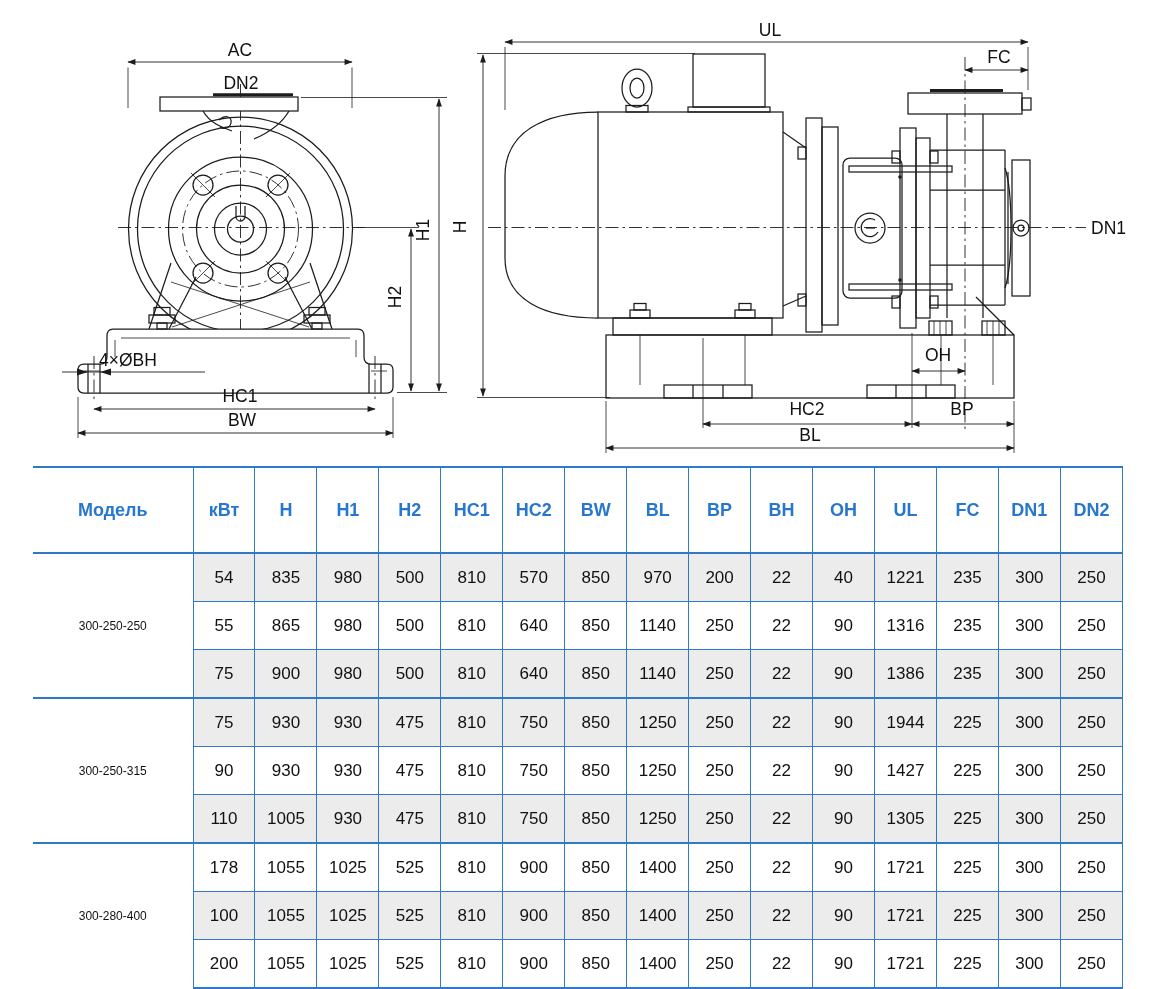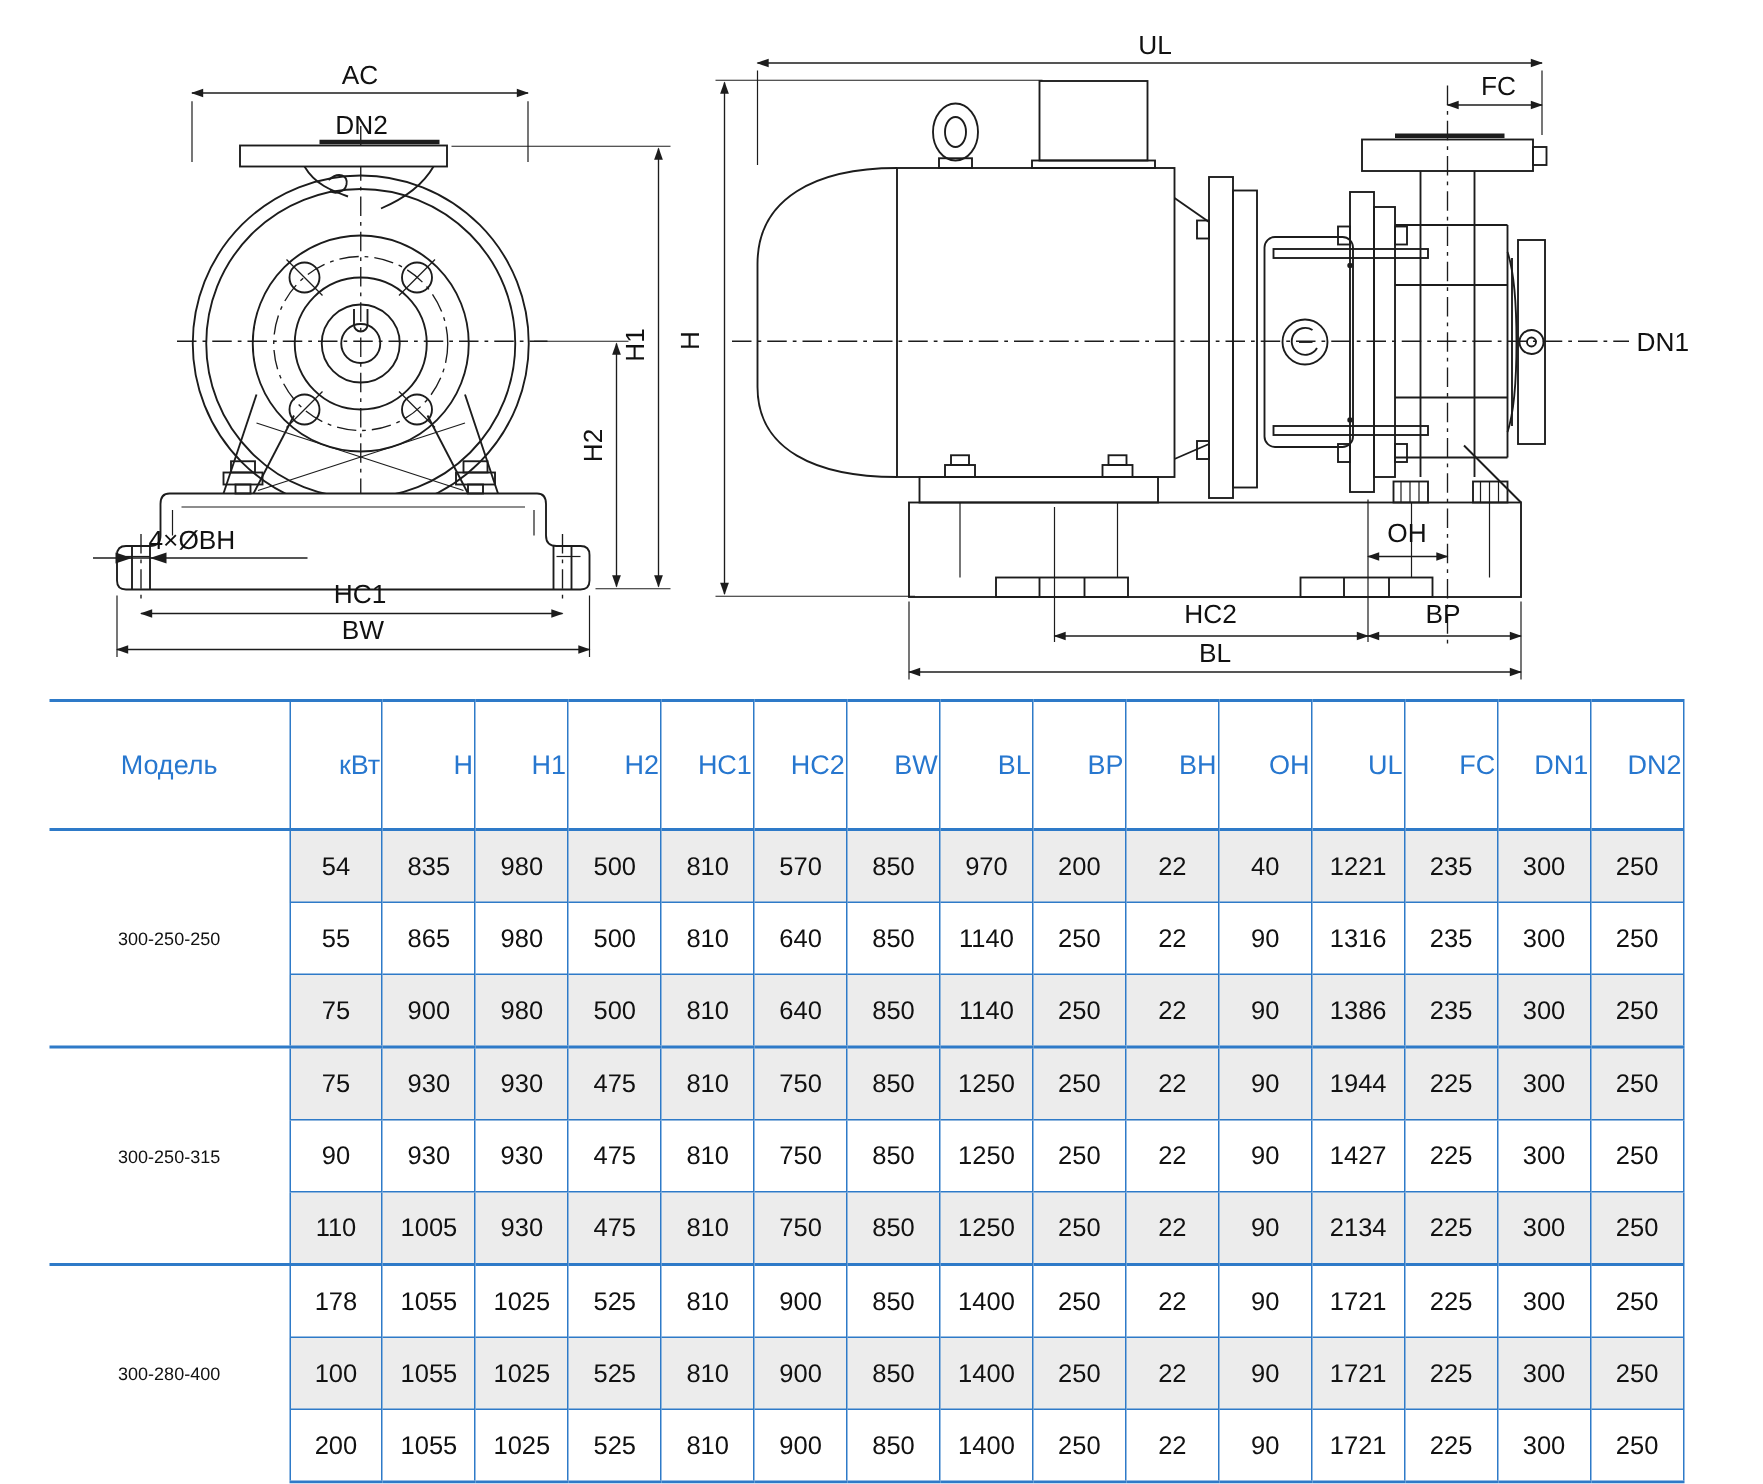--- a/index.html
+++ b/index.html
@@ -10,24 +10,24 @@
   .o{fill:none;stroke:var(--ink);stroke-width:1.25;}
   .thin{fill:none;stroke:var(--ink);stroke-width:0.8;}
   .thick{fill:none;stroke:var(--ink);stroke-width:3;}
   .cl{fill:none;stroke:var(--ink);stroke-width:0.9;stroke-dasharray:13 4 2.5 4;}
   .dim{fill:none;stroke:var(--ink);stroke-width:0.9;}
   .ext{fill:none;stroke:var(--ink);stroke-width:0.8;}
   .fillw{fill:#fff;stroke:var(--ink);stroke-width:1.25;}
 
   table.spec{border-collapse:collapse;table-layout:fixed;width:1090px;margin:4px 0 0 33px;}
   table.spec th{
-    color:var(--txt-blue);font-size:18px;font-weight:400;height:82px;text-align:center;
+    color:var(--txt-blue);font-size:18px;font-weight:700;height:82px;text-align:center;
     border-top:2.5px solid var(--blue);border-bottom:2px solid var(--blue);
   }
-  table.spec th+th{border-left:1.5px solid var(--blue);text-align:right;}
+  table.spec th+th{border-left:1.5px solid var(--blue);}
   table.spec th:last-child{border-right:1.5px solid var(--blue);}
   table.spec td{
     font-size:17px;color:#111;height:45px;text-align:center;
     border-left:1.5px solid var(--blue);border-top:1.2px solid var(--blue);
   }
   table.spec td:last-child{border-right:1.5px solid var(--blue);}
   table.spec td.model-cell{border-left:none;font-size:12px;background:#fff;}
   table.spec tr.group-start td{border-top:2px solid var(--blue);}
   table.spec tbody tr:last-child td{border-bottom:2.5px solid var(--blue);}
   table.spec tr.shaded td:not(.model-cell){background:var(--shade);}
@@ -382,21 +382,21 @@
         <td>1005</td>
         <td>930</td>
         <td>475</td>
         <td>810</td>
         <td>750</td>
         <td>850</td>
         <td>1250</td>
         <td>250</td>
         <td>22</td>
         <td>90</td>
-        <td>2134</td>
+        <td>1305</td>
         <td>225</td>
         <td>300</td>
         <td>250</td>
       </tr>
       <tr class=" group-start">
         <td rowspan="3" class="model-cell">300-280-400</td>
         <td>178</td>
         <td>1055</td>
         <td>1025</td>
         <td>525</td>

